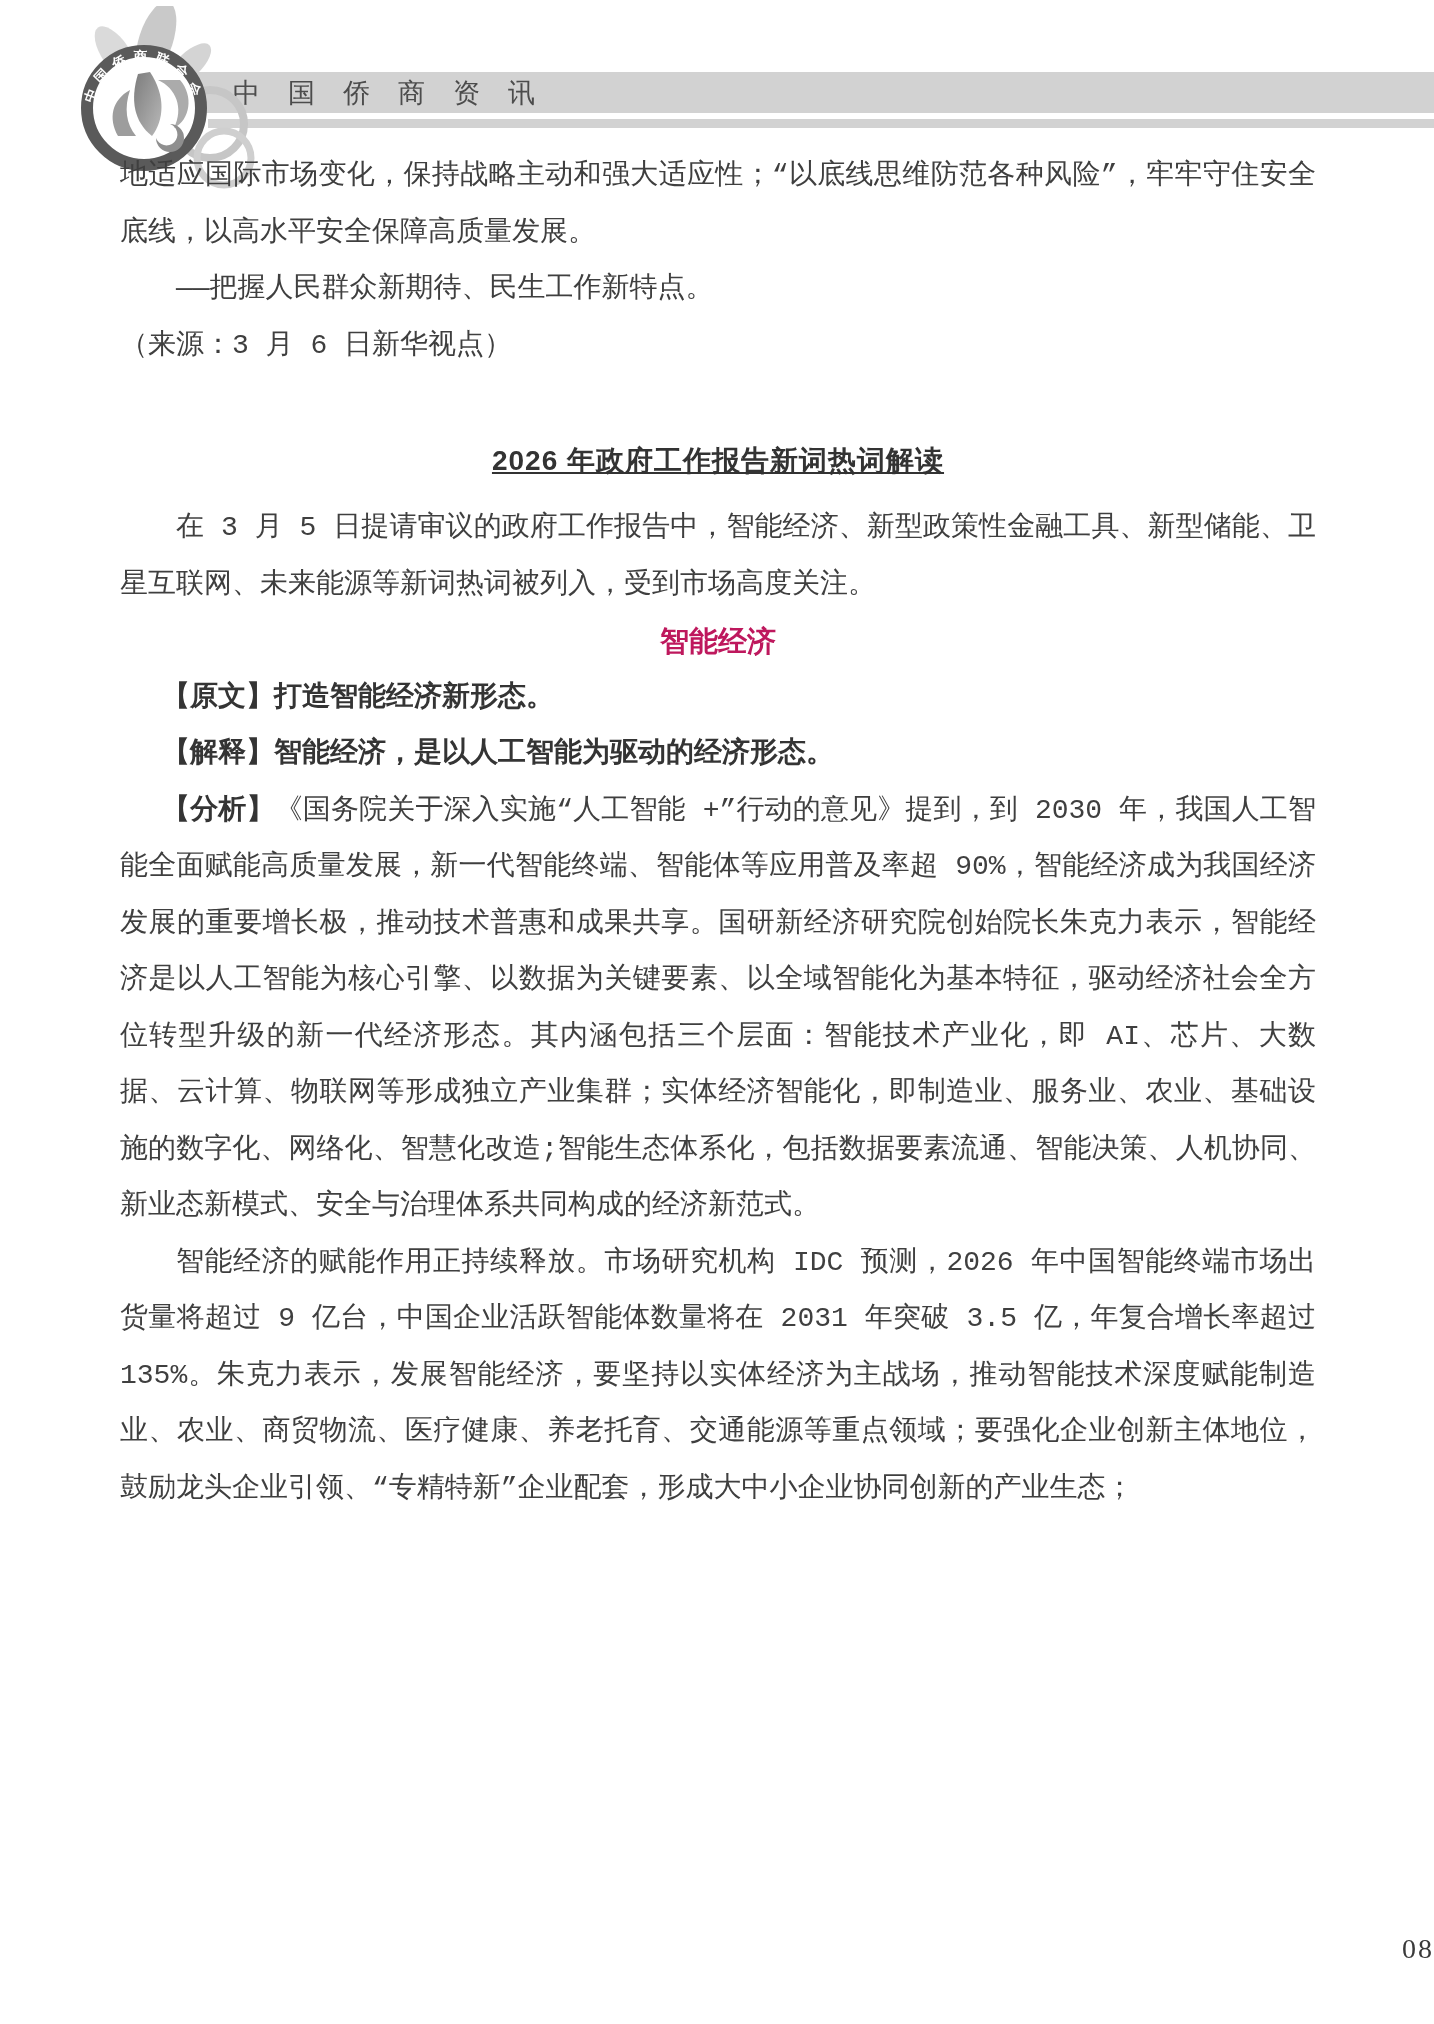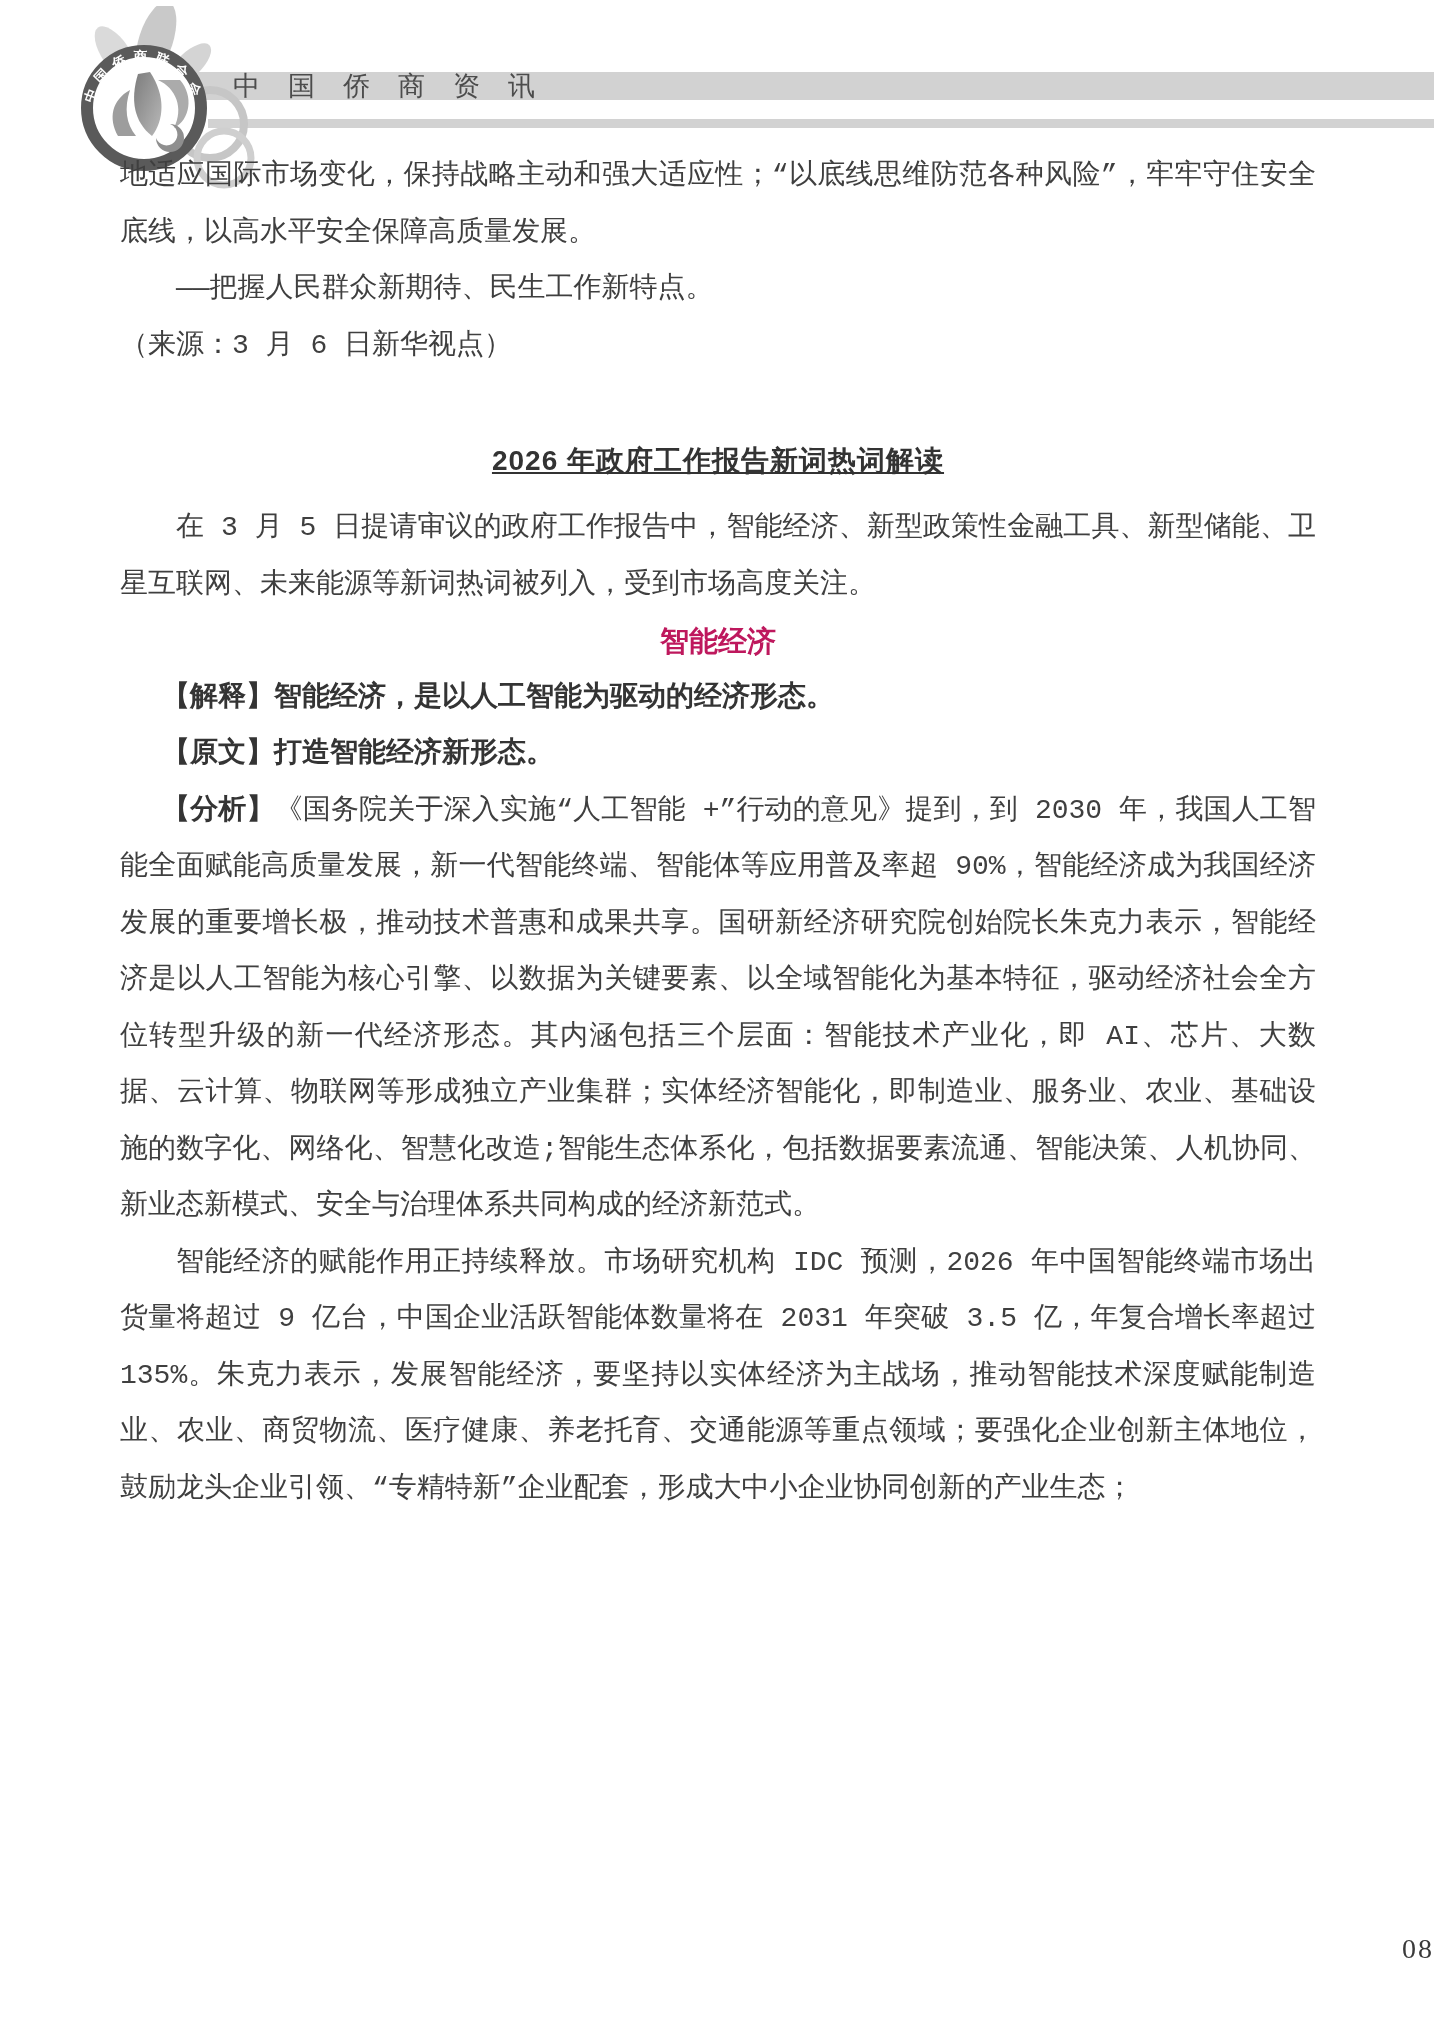--- a/index.html
+++ b/index.html
@@ -6,21 +6,21 @@
   .page{
     position:relative;
     width:1434px;height:2024px;
     background:#ffffff;
     overflow:hidden;
     font-family:"Liberation Sans", sans-serif;
     color:#3f3f3f;
   }
   
   .banner{
-    position:absolute;left:148px;right:0;top:72px;height:28px;
+    position:absolute;left:148px;right:0;top:72px;height:41px;
     background:#d2d2d2;
     display:flex;align-items:center;
   }
   .banner-title{
     margin-left:85px;
     font-size:27px;
     letter-spacing:28px;
     color:#4c4c4c;
     white-space:nowrap;
   }
@@ -114,23 +114,23 @@
     <p>地适应国际市场变化，保持战略主动和强大适应性；“以底线思维防范各种风险”，牢牢守住安全底线，以高水平安全保障高质量发展。</p>
     <p class="indent">——把握人民群众新期待、民生工作新特点。</p>
     <p class="source-line">（来源：3 月 6 日新华视点）</p>
 
     <h1 class="article-title">2026 年政府工作报告新词热词解读</h1>
 
     <p class="indent">在 3 月 5 日提请审议的政府工作报告中，智能经济、新型政策性金融工具、新型储能、卫星互联网、未来能源等新词热词被列入，受到市场高度关注。</p>
 
     <h2 class="section-title">智能经济</h2>
 
+    <p class="indent-sm bold"><span>【原文】</span><span>打造智能经济新形态。</span></p>
+
     <p class="indent-sm bold"><span>【解释】</span><span>智能经济，是以人工智能为驱动的经济形态。</span></p>
-
-    <p class="indent-sm bold"><span>【原文】</span><span>打造智能经济新形态。</span></p>
 
     <p class="indent-sm"><span class="bold">【分析】</span><span>《国务院关于深入实施“人工智能 +”行动的意见》提到，到 2030 年，我国人工智能全面赋能高质量发展，新一代智能终端、智能体等应用普及率超 90%，智能经济成为我国经济发展的重要增长极，推动技术普惠和成果共享。国研新经济研究院创始院长朱克力表示，智能经济是以人工智能为核心引擎、以数据为关键要素、以全域智能化为基本特征，驱动经济社会全方位转型升级的新一代经济形态。其内涵包括三个层面：智能技术产业化，即 AI、芯片、大数据、云计算、物联网等形成独立产业集群；实体经济智能化，即制造业、服务业、农业、基础设施的数字化、网络化、智慧化改造;智能生态体系化，包括数据要素流通、智能决策、人机协同、新业态新模式、安全与治理体系共同构成的经济新范式。</span></p>
 
     <p class="indent">智能经济的赋能作用正持续释放。市场研究机构 IDC 预测，2026 年中国智能终端市场出货量将超过 9 亿台，中国企业活跃智能体数量将在 2031 年突破 3.5 亿，年复合增长率超过 135%。朱克力表示，发展智能经济，要坚持以实体经济为主战场，推动智能技术深度赋能制造业、农业、商贸物流、医疗健康、养老托育、交通能源等重点领域；要强化企业创新主体地位，鼓励龙头企业引领、“专精特新”企业配套，形成大中小企业协同创新的产业生态；</p>
 
   </main>
 
   <div class="footer">
     <span>08</span>
   </div>

